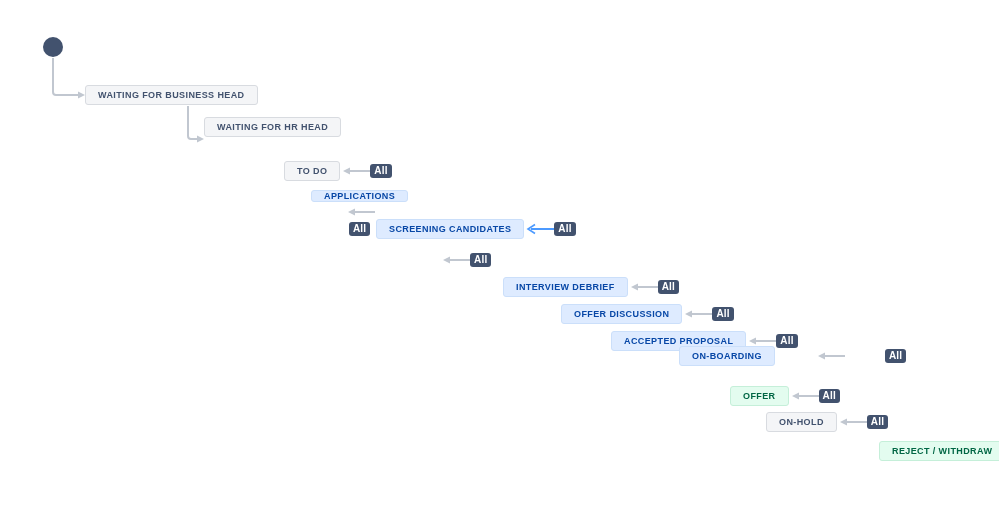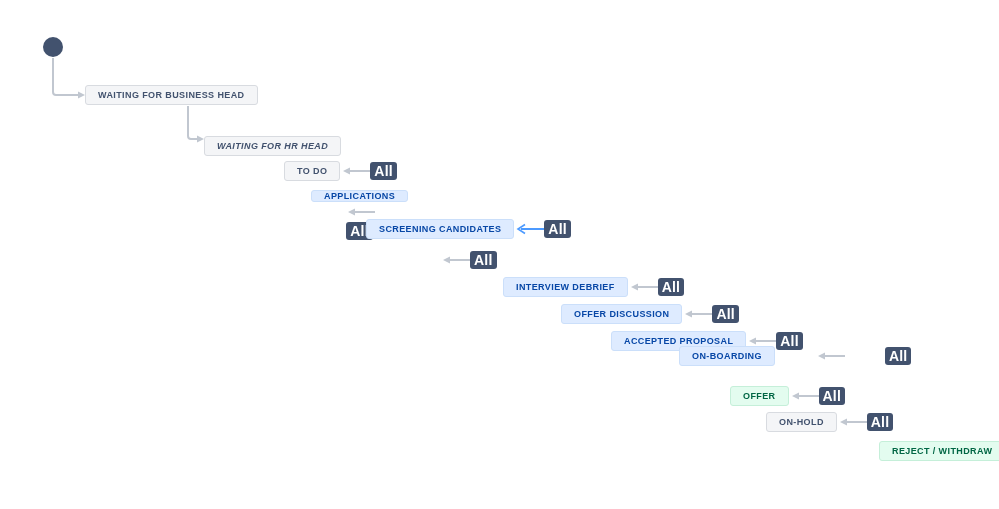--- a/index.html
+++ b/index.html
@@ -50,21 +50,21 @@
   .state.blue  { background: #DEEBFF; border-color: #CBDFFA; color: #0747A6; }
   .state.green { background: #E3FCEF; border-color: #C5EFD9; color: #006644; }
   .conn {
     flex: 0 0 auto;
     display: block;
   }
   .badge {
     display: inline-block;
     background: #42526E;
     color: #FFFFFF;
-    font-size: 14px;
+    font-size: 10px;
     font-weight: bold;
     line-height: 1;
     padding: 2px 4px;
     border-radius: 3px;
     letter-spacing: 0.2px;
     cursor: pointer;
   }
 </style>
 </head>
 <body>
@@ -79,21 +79,21 @@
         <path d="M188,106 L188,136 Q188,139 191,139 L197,139" fill="none" stroke="#C1C7D0" stroke-width="2"></path>
         <polygon points="204,139 197,135.5 197,142.5" fill="#C1C7D0"></polygon>
       </g>
     </svg>
   <div id="nodes-layer">
       <div class="row" style="left: 85px; top: 85px;">
         <div class="state gray">
           <span>WAITING FOR BUSINESS HEAD</span>
         </div>
       </div>
-      <div class="row" style="left: 204px; top: 136px; font-style: italic;">
+      <div class="row" style="left: 204px; top: 117px;">
         <div class="state gray">
           <span>WAITING FOR HR HEAD</span>
         </div>
       </div>
       <div class="row" style="left: 284px; top: 161px;">
         <div class="state gray">
           <span>TO DO</span>
         </div>
         <svg class="conn" width="30" height="20">
           <line x1="10" y1="10" x2="30" y2="10" stroke="#C1C7D0" stroke-width="2"></line>
@@ -104,21 +104,21 @@
       <div class="row" style="left: 311px; top: 190px; flex-direction: column;">
         <div class="state blue">
           <span>APPLICATIONS</span>
         </div>
         <svg class="conn" width="30" height="20">
           <line x1="10" y1="10" x2="30" y2="10" stroke="#C1C7D0" stroke-width="2"></line>
           <polygon points="3,10 10,6.5 10,13.5" fill="#C1C7D0"></polygon>
         </svg>
         <span class="badge" style="background: rgb(66, 82, 110); color: rgb(255, 255, 255);">All</span>
       </div>
-      <div class="row" style="left: 366px; top: 219px;">
+      <div class="row" style="left: 376px; top: 219px;">
         <div class="state blue">
           <span>SCREENING CANDIDATES</span>
         </div>
         <svg class="conn" width="30" height="20">
           <line x1="7" y1="10" x2="30" y2="10" stroke="#4C9AFF" stroke-width="2"></line>
           <polyline points="11,5.5 4,10 11,14.5" fill="none" stroke="#4C9AFF" stroke-width="1.6"></polyline>
         </svg>
         <span class="badge" style="background: rgb(66, 82, 110); color: rgb(255, 255, 255);">All</span>
       </div>
       <div class="row" style="left: 440px; top: 250px;">

